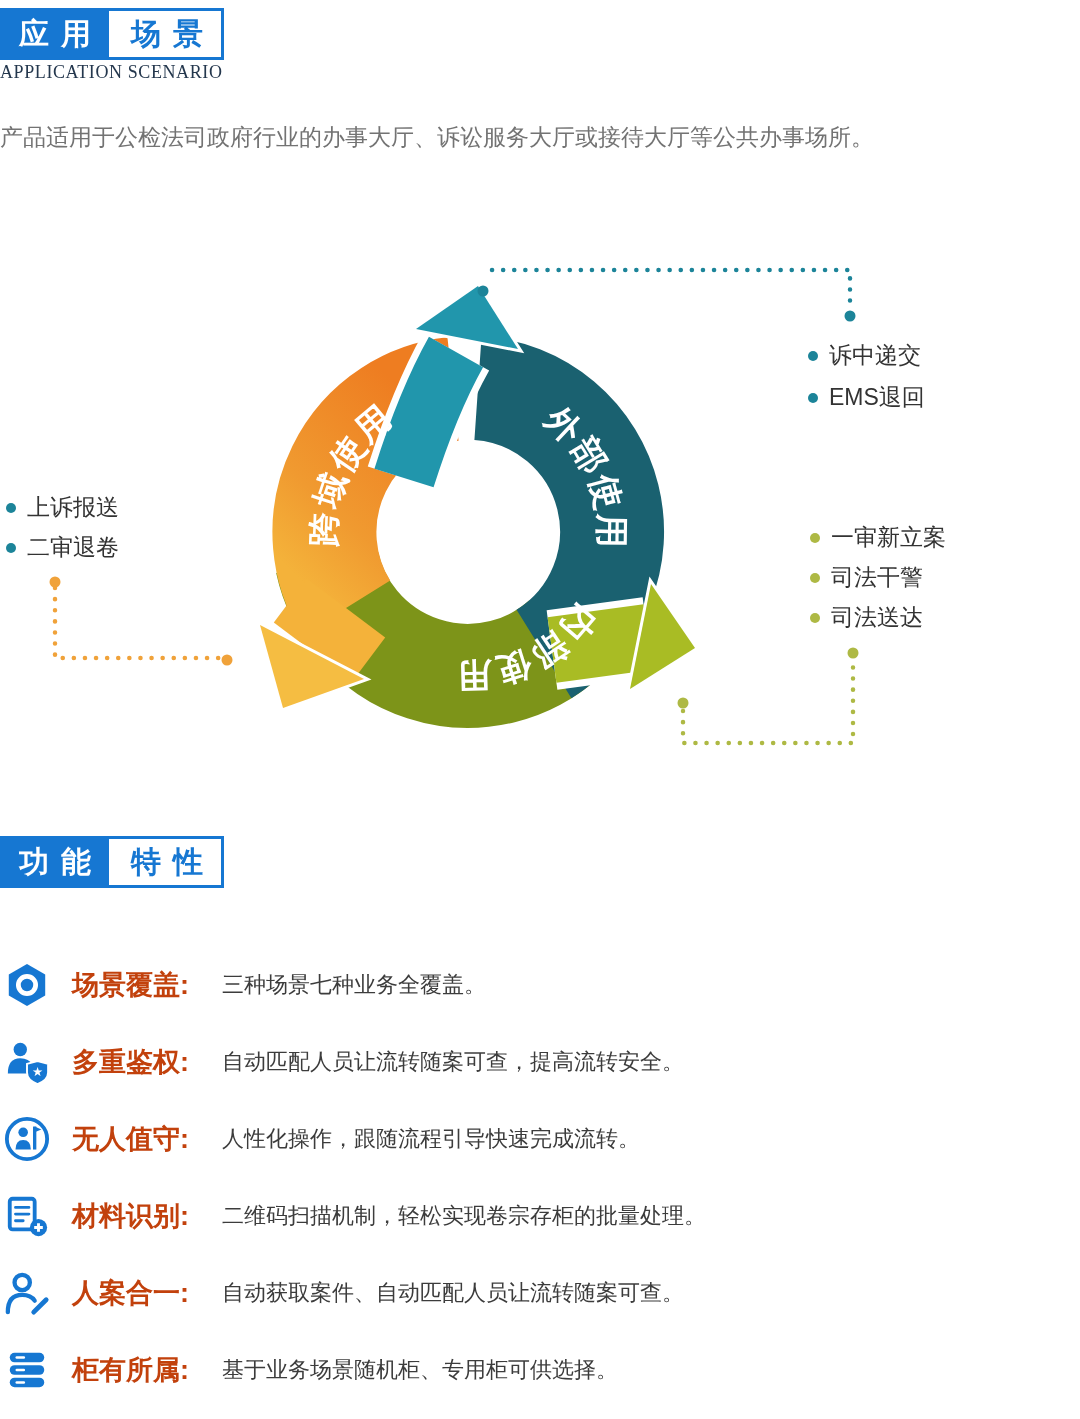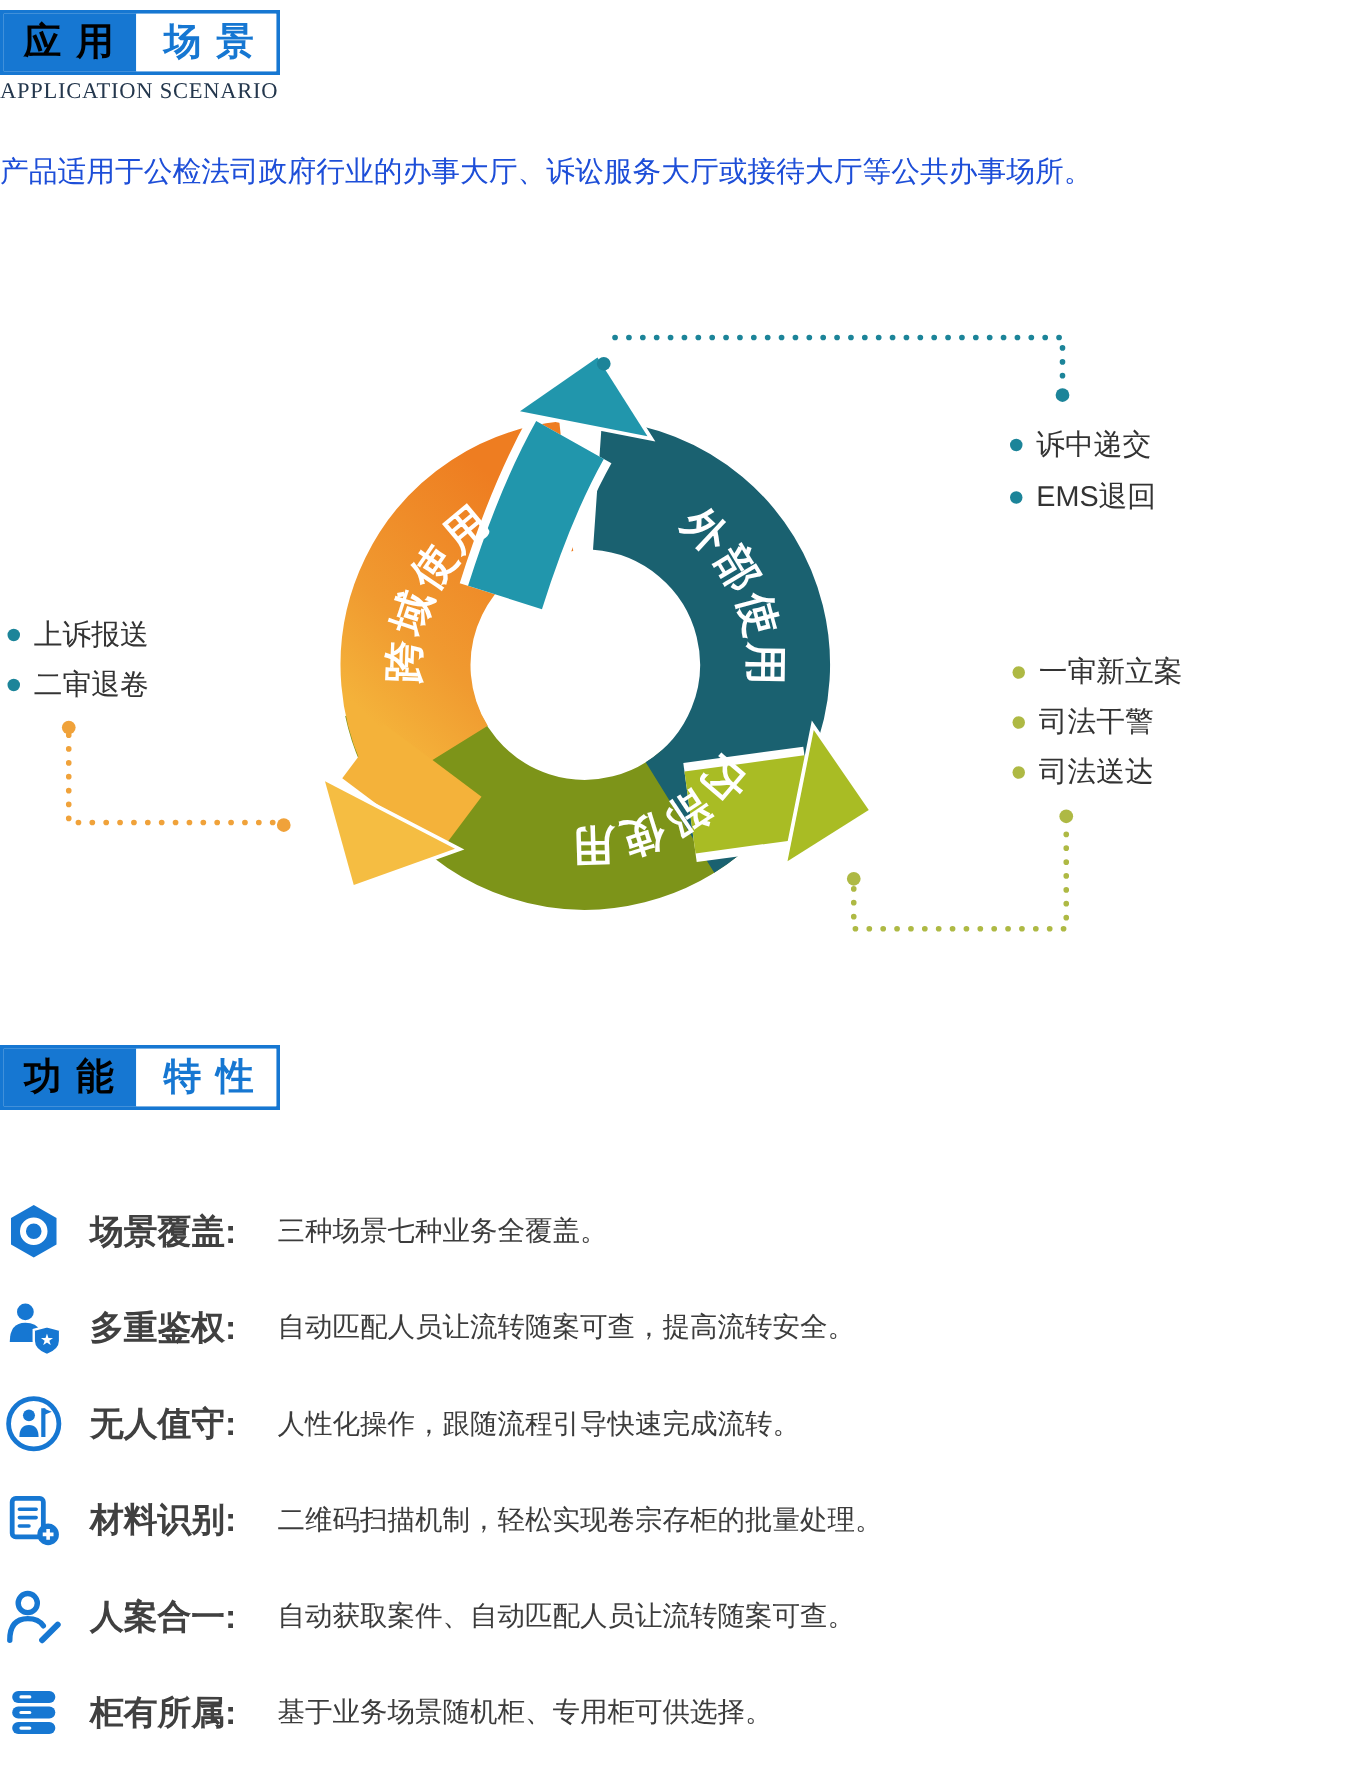--- a/index.html
+++ b/index.html
@@ -3,39 +3,39 @@
 <meta charset="utf-8">
 <style>
   html,body { margin:0; padding:0; background:#ffffff; }
   .page {
     position:relative; width:1080px; height:1419px; overflow:hidden;
     background:#ffffff; font-family:"Liberation Sans", sans-serif;
   }
   
   .sec-header { position:absolute; left:0; display:flex; border:3px solid #1677d2; box-sizing:border-box; }
   .hd-cell { font-size:30px; font-weight:bold; line-height:1; padding:8px 6px 8px 16px; letter-spacing:12px; white-space:nowrap; }
-  .hd-blue  { background:#1677d2; color:#000000; }
+  .hd-blue  { background:#1677d2; color:#ffffff; }
   .hd-white { background:#ffffff; color:#1677d2;padding-left:22px; }
   .sec-sub {
     position:absolute; left:0; font-family:"Liberation Serif", serif;
     font-size:18px; color:#24374d; letter-spacing:0.6px; white-space:nowrap;
   }
-  .desc { position:absolute; left:0; top:122px; font-size:23px; color:#1d4ed8; white-space:nowrap; }
+  .desc { position:absolute; left:0; top:122px; font-size:23px; color:#737373; white-space:nowrap; }
 
   .diagram-svg { position:absolute; left:0; top:250px; }
 
   .dlabel { position:absolute; display:flex; align-items:center; gap:11px; font-size:23px; color:#333333; white-space:nowrap; }
   .dot { width:10px; height:10px; border-radius:50%; flex:none; }
   .dot-teal  { background:#1c8499; }
   .dot-olive { background:#aeb944; }
 
   .features { position:absolute; left:4px; top:962px; display:flex; flex-direction:column; gap:31px; }
   .feat { display:flex; align-items:center; min-height:46px; }
   .feat-icon { width:46px; height:46px; flex:none; margin-right:22px; }
-  .feat-title { width:150px; flex:none; font-size:27px; font-weight:bold; color:#404040; white-space:nowrap; }
+  .feat-title { width:150px; flex:none; font-size:27px; font-weight:bold; color:#c2410c; white-space:nowrap; }
   .feat-desc { font-size:22px; color:#3c3c3c; white-space:nowrap; }
 </style>
 </head>
 <body>
 
 <div class="page">
 
   <div class="sec-header" style="top:8px;">
     <div class="hd-cell hd-blue">应用</div>
     <div class="hd-cell hd-white">场景</div>

